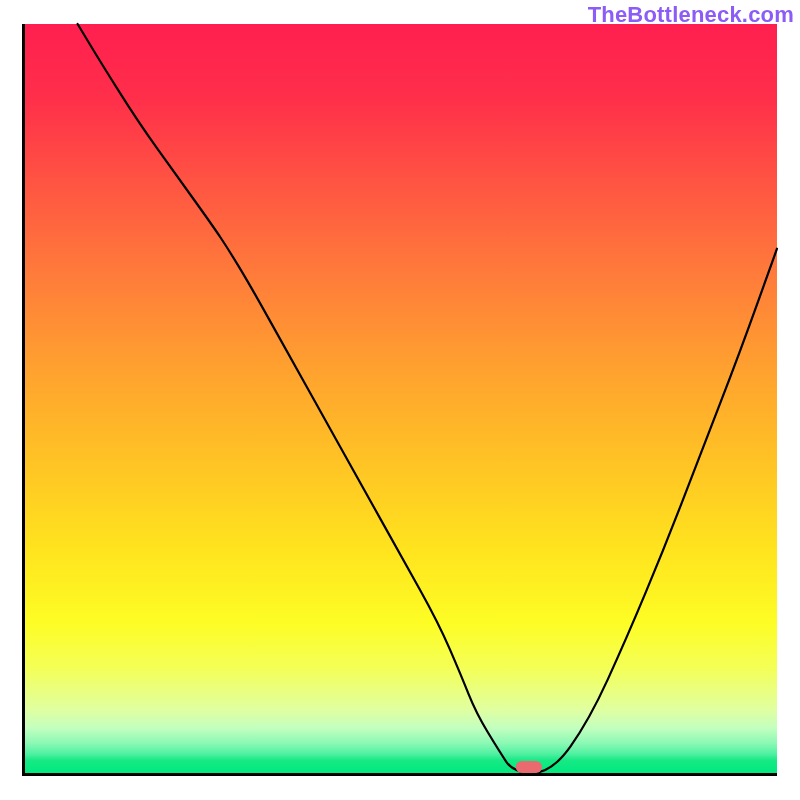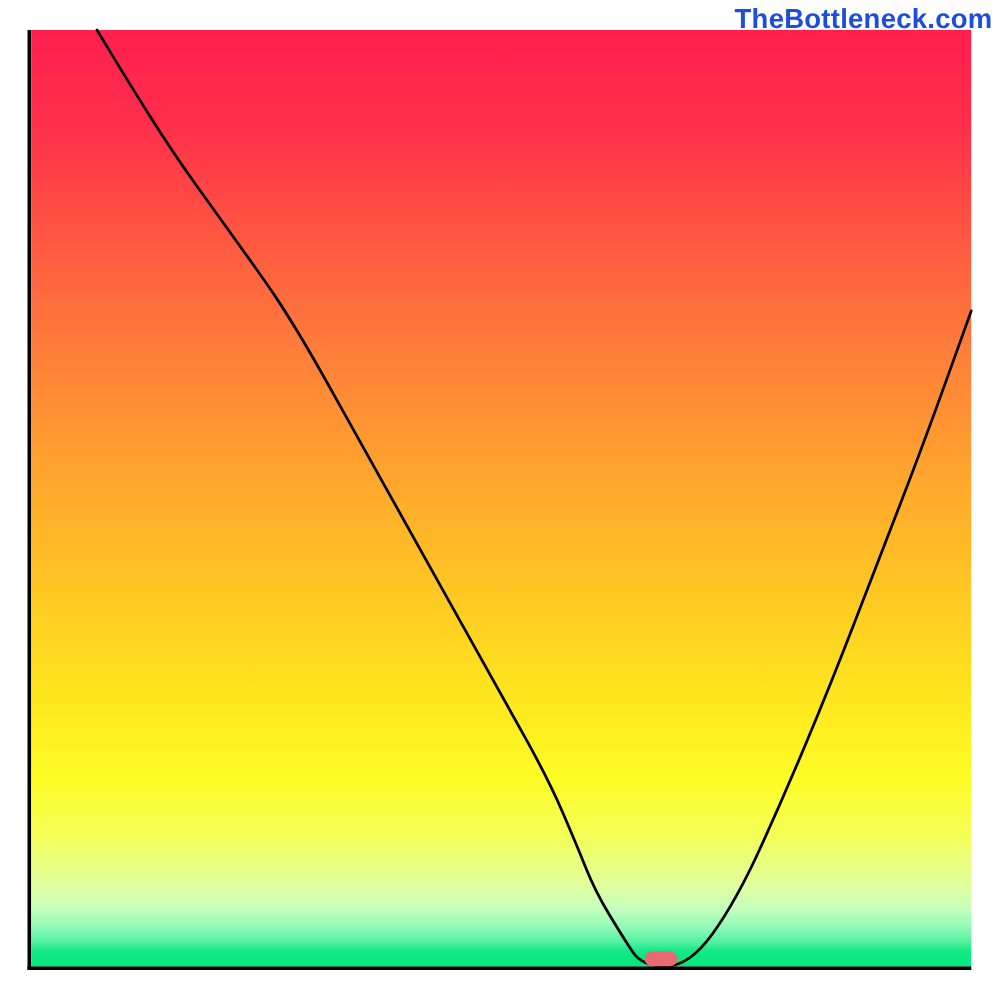--- a/index.html
+++ b/index.html
@@ -15,21 +15,21 @@
     position: relative;
     width: 800px;
     height: 800px;
   }
   .watermark {
     position: absolute;
     top: 2px;
     right: 6px;
     font-size: 22px;
     font-weight: 600;
-    color: #1d4ed8;
+    color: #8b5cf6;
     letter-spacing: 0.2px;
     z-index: 5;
     user-select: none;
   }
   .plot-area {
     position: absolute;
     left: 22px;
     top: 24px;
     width: 755px;    
     height: 752px;   

